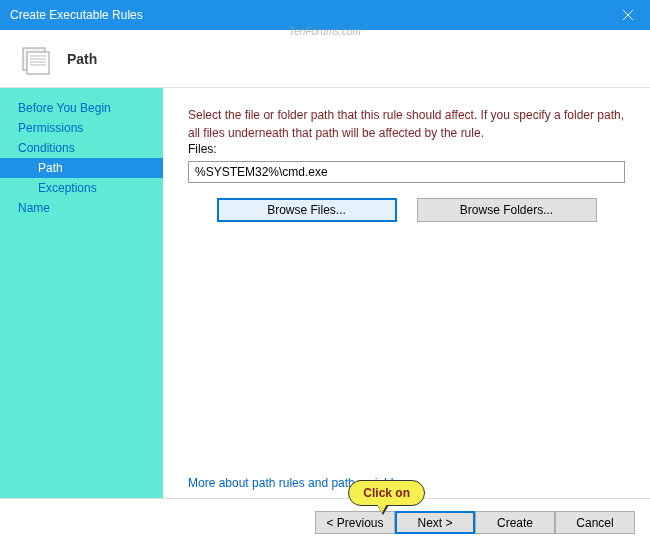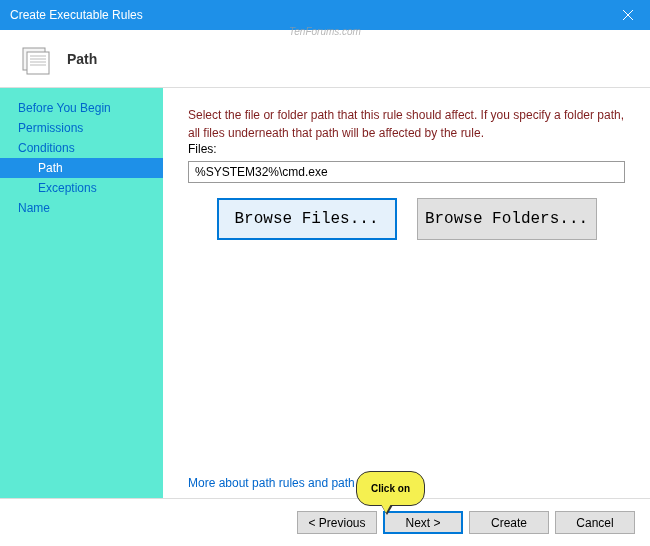--- a/index.html
+++ b/index.html
@@ -20,32 +20,32 @@
     .sidebar-item { padding: 3px 10px 3px 18px; color: #0066cc; cursor: pointer; font-size: 12px; }
     .sidebar-item.indent { padding-left: 38px; }
     .sidebar-item.selected { background: #1e90e8; color: #fff; }
     
     .main { flex: 1; padding: 18px 25px 10px 25px; position: relative; }
     .description { color: #7f1d1d; font-size: 12px; line-height: 1.5; }
     .field-label { font-size: 12px; margin-bottom: 5px; }
     .path-input { width: 100%; border: 1px solid #999; padding: 4px 6px; font-size: 12px; height: 22px; font-family: inherit; }
     
     .browse-row { display: flex; gap: 20px; margin-top: 15px; justify-content: center; }
-    .browse-btn { width: 180px; height: 42px; background: #e1e1e1; border: 1px solid #adadad; font-size: 16px; cursor: pointer; font-family: Liberation Mono, monospace; }
+    .browse-btn { width: 180px; height: 24px; background: #e1e1e1; border: 1px solid #adadad; font-size: 12px; cursor: pointer; font-family: Liberation Sans, sans-serif; }
     .browse-btn.active { border: 2px solid #0078d7; background: #e5f1fb; }
     
     .help-link { color: #0066cc; font-size: 12px; cursor: pointer; position: absolute; bottom: 8px; left: 25px; }
     
-    .footer { height: 48px; border-top: 1px solid #ddd; display: flex; justify-content: flex-end; align-items: center; padding-right: 15px; gap: 6px; position: relative; }
+    .footer { height: 48px; border-top: 1px solid #ddd; display: flex; justify-content: flex-end; align-items: center; padding-right: 15px; position: relative; }
     .footer-btn { width: 80px; height: 23px; background: #e1e1e1; border: 1px solid #adadad; font-size: 12px; cursor: pointer; font-family: inherit; }
     .footer-btn.highlighted { border: 2px solid #0078d7; }
     
     .watermark { position: absolute; top: 26px; left: 50%; transform: translateX(-50%); font-size: 10px; color: #999; opacity: 0.7; font-style: italic; pointer-events: none; z-index: 100; }
     
-    .callout { position: absolute; bottom: 40px; right: 225px; background: #f5f050; border: 1px solid #333; border-radius: 14px; padding: 11px 14px; font-size: 10px; font-weight: bold; color: #000000; z-index: 50; }
+    .callout { position: absolute; bottom: 40px; right: 225px; background: #f5f050; border: 1px solid #333; border-radius: 14px; padding: 5px 14px; font-size: 12px; font-weight: bold; color: #7f1d1d; z-index: 50; }
     .callout::after { content: ''; position: absolute; bottom: -10px; left: 50%; transform: translateX(-10px); width: 0; height: 0; border-left: 6px solid transparent; border-right: 6px solid transparent; border-top: 10px solid #333; }
     .callout::before { content: ''; position: absolute; bottom: -8px; left: 50%; transform: translateX(-10px); width: 0; height: 0; border-left: 5px solid transparent; border-right: 5px solid transparent; border-top: 9px solid #f5f050; z-index: 1; }
   </style>
 </head>
 <body>
 
 <div class="titlebar">
   <span class="titlebar-text">Create Executable Rules</span>
   <div class="close-btn">
     <svg viewBox="0 0 10 10">

